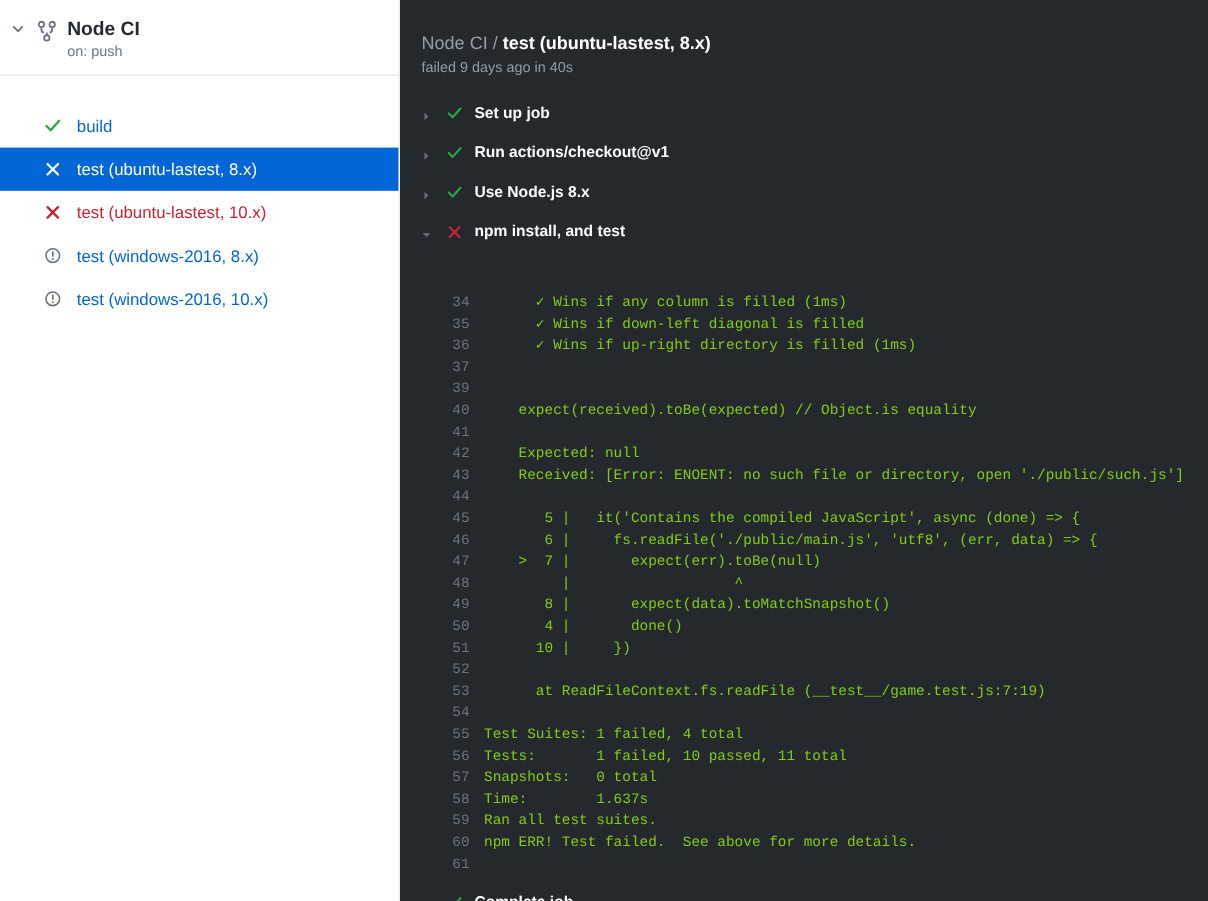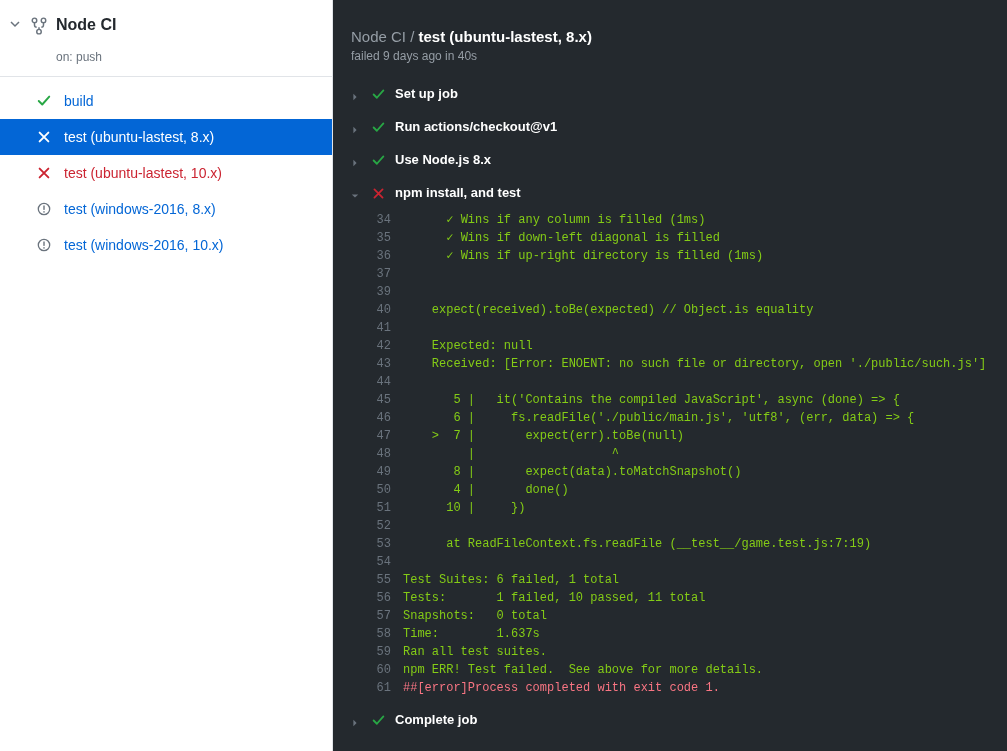--- a/index.html
+++ b/index.html
@@ -15,22 +15,22 @@
 .layout { display: flex; height: 100%; }
 .sidebar { width: 333px; background: #fff; border-right: 1px solid #e1e4e8; }
 .content { flex: 1; background: #24292e; color: #e1e4e8; overflow-y: auto; }
 
 .wf-header { display: flex; align-items: flex-start; padding: 16px 16px 12px 8px; gap: 8px; }
 .chevron { width: 14px; display: flex; justify-content: center; padding-top: 3px; color: #6a737d; cursor: pointer; }
 .chevron svg { width: 10px; height: 10px; }
 .wf-icon { color: #6a737d; padding-top: 1px; }
 .wf-icon svg { width: 18px; height: 18px; }
 .wf-title { font-weight: 600; font-size: 16px; }
-.wf-sub { font-size: 12px; color: #6a737d; margin-top: 16px; }
-.jobs { border-top: 1px solid #e1e4e8; padding: 6px 0; }
+.wf-sub { font-size: 12px; color: #6a737d; margin-top: 2px; }
+.jobs { border-top: 1px solid #e1e4e8; padding: 24px 0; }
 .job {
   display: flex; align-items: center; gap: 12px;
   padding: 10px 16px 10px 36px; cursor: pointer;
   font-size: 14px;
 }
 .job .icon { width: 16px; display: flex; justify-content: center; }
 .job .icon svg { width: 14px; height: 14px; }
 .job-label { white-space: nowrap; }
 .job.success .icon { color: #28a745; }
 .job.failure .icon { color: #cb2431; }
@@ -51,21 +51,21 @@
   padding: 9px 18px; cursor: pointer; font-size: 13px;
 }
 .step-chev { width: 10px; color: #6a737d; display: flex; }
 .step-chev svg { width: 8px; height: 8px; }
 .step-icon { width: 14px; display: flex; justify-content: center; }
 .step-icon svg { width: 13px; height: 13px; }
 .step-icon.success { color: #28a745; }
 .step-icon.failure { color: #cb2431; }
 .step-title { color: #fff; font-weight: 600; }
 
-.log { padding: 2px 0 6px 0; }
+.log { padding: 2px 0 6px 0; margin-top: 32px; }
 .log-line {
   display: flex; align-items: flex-start;
   font-family: "SFMono-Regular", Consolas, "Liberation Mono", Menlo, monospace;
   font-size: 12px; line-height: 18px;
   padding: 0 18px 0 40px;
 }
 .ln {
   color: #6a737d; width: 30px; text-align: right;
   padding-right: 12px; flex-shrink: 0; user-select: none;
 }
@@ -280,21 +280,21 @@
           <div class="log-line">
             <span class="ln">53</span>
             <span class="lc">      at ReadFileContext.fs.readFile (__test__/game.test.js:7:19)</span>
           </div>
           <div class="log-line">
             <span class="ln">54</span>
             <span class="lc"></span>
           </div>
           <div class="log-line">
             <span class="ln">55</span>
-            <span class="lc">Test Suites: 6 failed, 1 total</span>
+            <span class="lc">Test Suites: 1 failed, 4 total</span>
           </div>
           <div class="log-line">
             <span class="ln">56</span>
             <span class="lc">Tests:       1 failed, 10 passed, 11 total</span>
           </div>
           <div class="log-line">
             <span class="ln">57</span>
             <span class="lc">Snapshots:   0 total</span>
           </div>
           <div class="log-line">
@@ -304,21 +304,20 @@
           <div class="log-line">
             <span class="ln">59</span>
             <span class="lc">Ran all test suites.</span>
           </div>
           <div class="log-line">
             <span class="ln">60</span>
             <span class="lc">npm ERR! Test failed.  See above for more details.</span>
           </div>
           <div class="log-line">
             <span class="ln">61</span>
-            <span class="lc err">##[error]Process completed with exit code 1.</span>
           </div>
         </div>
         <div class="step-header">
           <span class="step-chev">
             <svg viewBox="0 0 10 10">
               <path d="M3 1 L7 5 L3 9" fill="currentColor"></path>
             </svg>
           </span>
           <span class="step-icon success">
             <svg viewBox="0 0 16 16">

